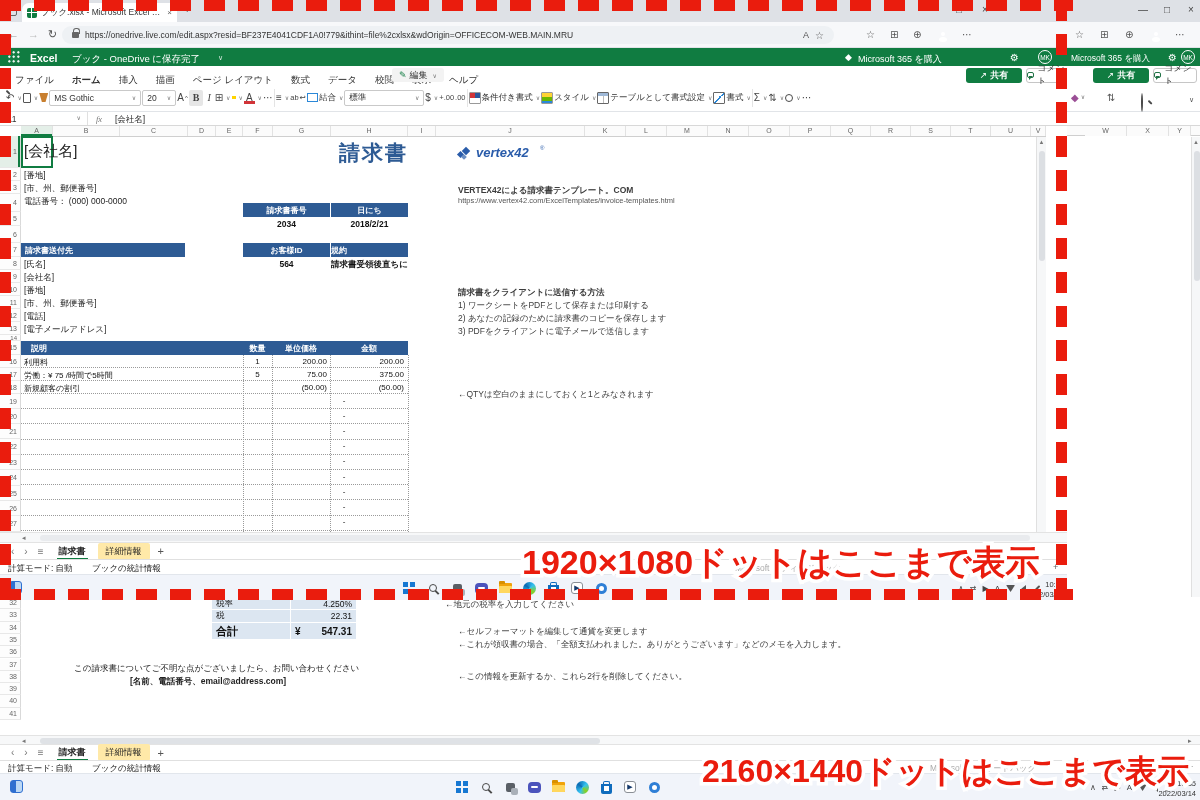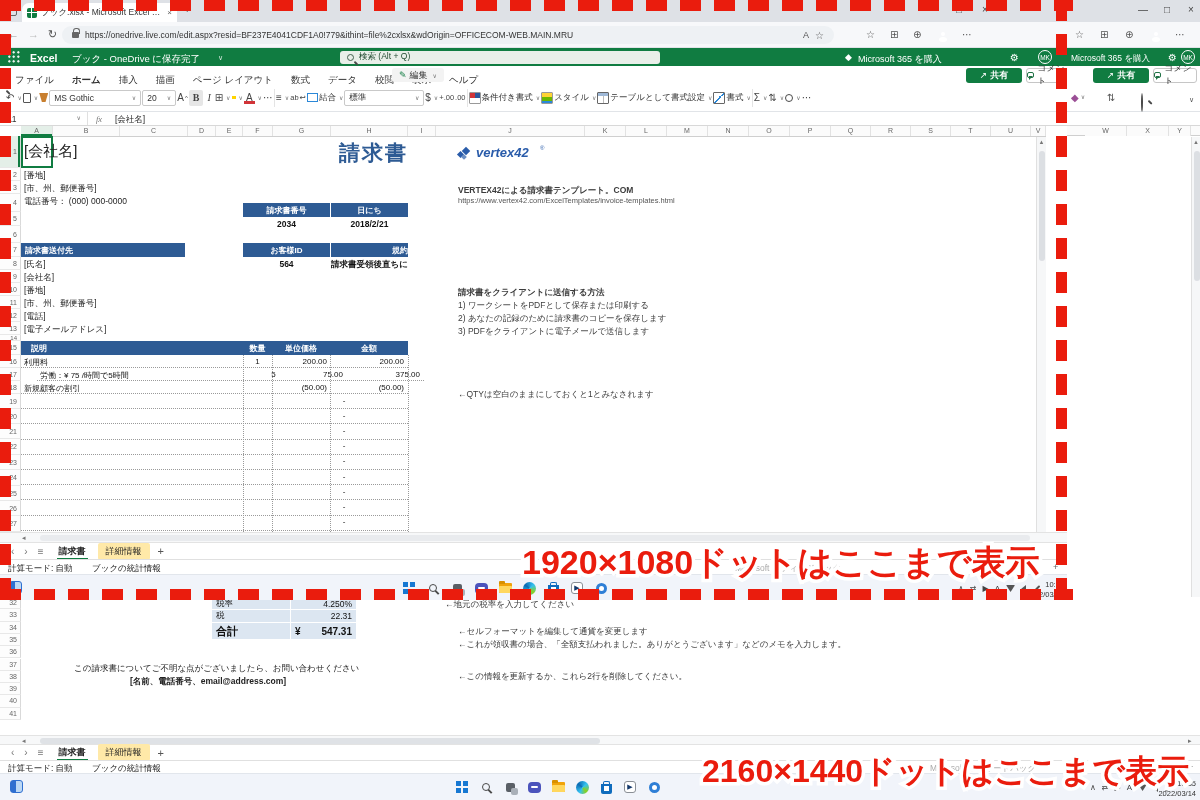--- a/index.html
+++ b/index.html
@@ -333,24 +333,20 @@
       <span class="ic" style="left:913px;top:7px;font-size:10px;">⊕</span>
       <span class="i-person abs" style="left:938px;top:8px;"></span>
       <span class="ic" style="left:962px;top:7px;font-size:10px;">⋯</span>
     </div>
 
     <div class="gbar">
       <span class="waffle"></span>
       <b class="tx" style="left:30px;top:4px;color:#fff;font-size:10.5px;">Excel</b>
       <span class="tx" style="left:72px;top:5px;color:#fff;font-size:9.5px;">ブック - OneDrive に保存完了</span>
       <span class="tx" style="left:218px;top:6px;color:#d6e8dd;font-size:7px;">∨</span>
-      <div class="searchpill">
-        <span class="i-lens" style="width:7px;height:7px;border-color:#44604f;"></span>
-        <span>検索 (Alt + Q)</span>
-      </div>
       <span class="tx" style="left:845px;top:4px;color:#fff;font-size:9px;">◆</span>
       <span class="tx" style="left:858px;top:4.5px;color:#fff;font-size:9px;">Microsoft 365 を購入</span>
       <span class="gear abs" style="left:1010px;top:3.5px;">⚙</span>
       <span class="avatar" style="left:1038px;">MK</span>
     </div>
 
     <div class="rtabs">
       <div class="list" id="rtab-list">
           <span class="rt">ファイル</span>
           <span class="rt act">ホーム</span>
@@ -550,21 +546,21 @@
         </div>
       <span class="cellv b" style="left:243px;top:93px;width:87px;text-align:center;">2034</span>
       <span class="cellv b" style="left:331px;top:93px;width:77px;text-align:center;">2018/2/21</span>
 
       <div class="bluehdr" style="left:21px;top:117px;width:164px;height:14px;padding-left:4px;">
           <span>請求書送付先</span>
         </div>
       <div class="bluehdr" style="left:243px;top:117px;width:87px;height:14px;justify-content:center;">
           <span>お客様ID</span>
         </div>
-      <div class="bluehdr" style="left:331px;top:117px;width:77px;height:14px;justify-content:flex-end;">
+      <div class="bluehdr" style="left:331px;top:117px;width:77px;height:14px;justify-content:flex-start;">
           <span>規約</span>
         </div>
       <span class="cellv b" style="left:243px;top:133px;width:87px;text-align:center;">564</span>
       <span class="cellv b" style="left:309px;top:133px;width:99px;text-align:right;">請求書受領後直ちに</span>
       <div id="billto-lines">
           <span class="tx" style="left: 24px; top: 133px; font-size: 8.5px;">[氏名]</span>
           <span class="tx" style="left: 24px; top: 146px; font-size: 8.5px;">[会社名]</span>
           <span class="tx" style="left: 24px; top: 159px; font-size: 8.5px;">[番地]</span>
           <span class="tx" style="left: 24px; top: 172px; font-size: 8.5px;">[市、州、郵便番号]</span>
           <span class="tx" style="left: 24px; top: 185px; font-size: 8.5px;">[電話]</span>
@@ -583,21 +579,21 @@
       <div class="bluehdr" style="left:330px;top:215px;width:78px;height:14px;justify-content:center;">
           <span>金額</span>
         </div>
       <div id="table-rows">
           <div class="trow" style="left: 21px; top: 229px; width: 387px; height: 13px;">
             <span class="c-desc">利用料</span>
             <span class="c-qty">1</span>
             <span class="c-unit">200.00</span>
             <span class="c-amt">200.00</span>
           </div>
-          <div class="trow" style="left: 37px; top: 242px; width: 387px; height: 13px;">
+          <div class="trow" style="left: 21px; top: 242px; width: 387px; height: 13px;">
             <span class="c-desc">労働：¥ 75 /時間で5時間</span>
             <span class="c-qty">5</span>
             <span class="c-unit">75.00</span>
             <span class="c-amt">375.00</span>
           </div>
           <div class="trow" style="left: 21px; top: 255px; width: 387px; height: 13px;">
             <span class="c-desc">新規顧客の割引</span>
             <span class="c-qty"></span>
             <span class="c-unit">(50.00)</span>
             <span class="c-amt">(50.00)</span>

